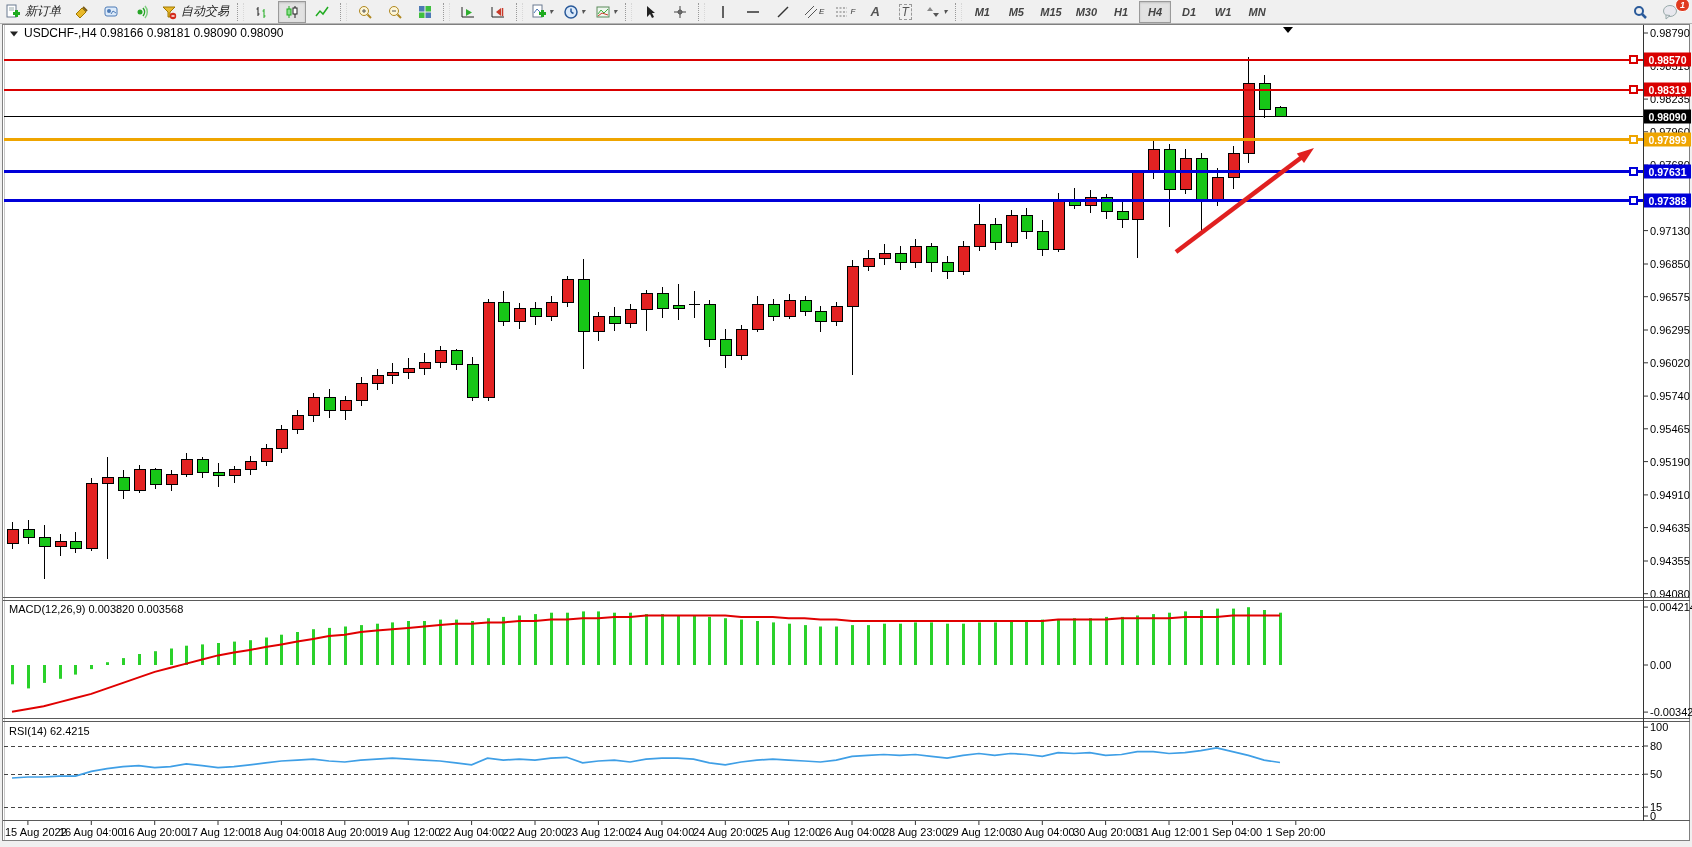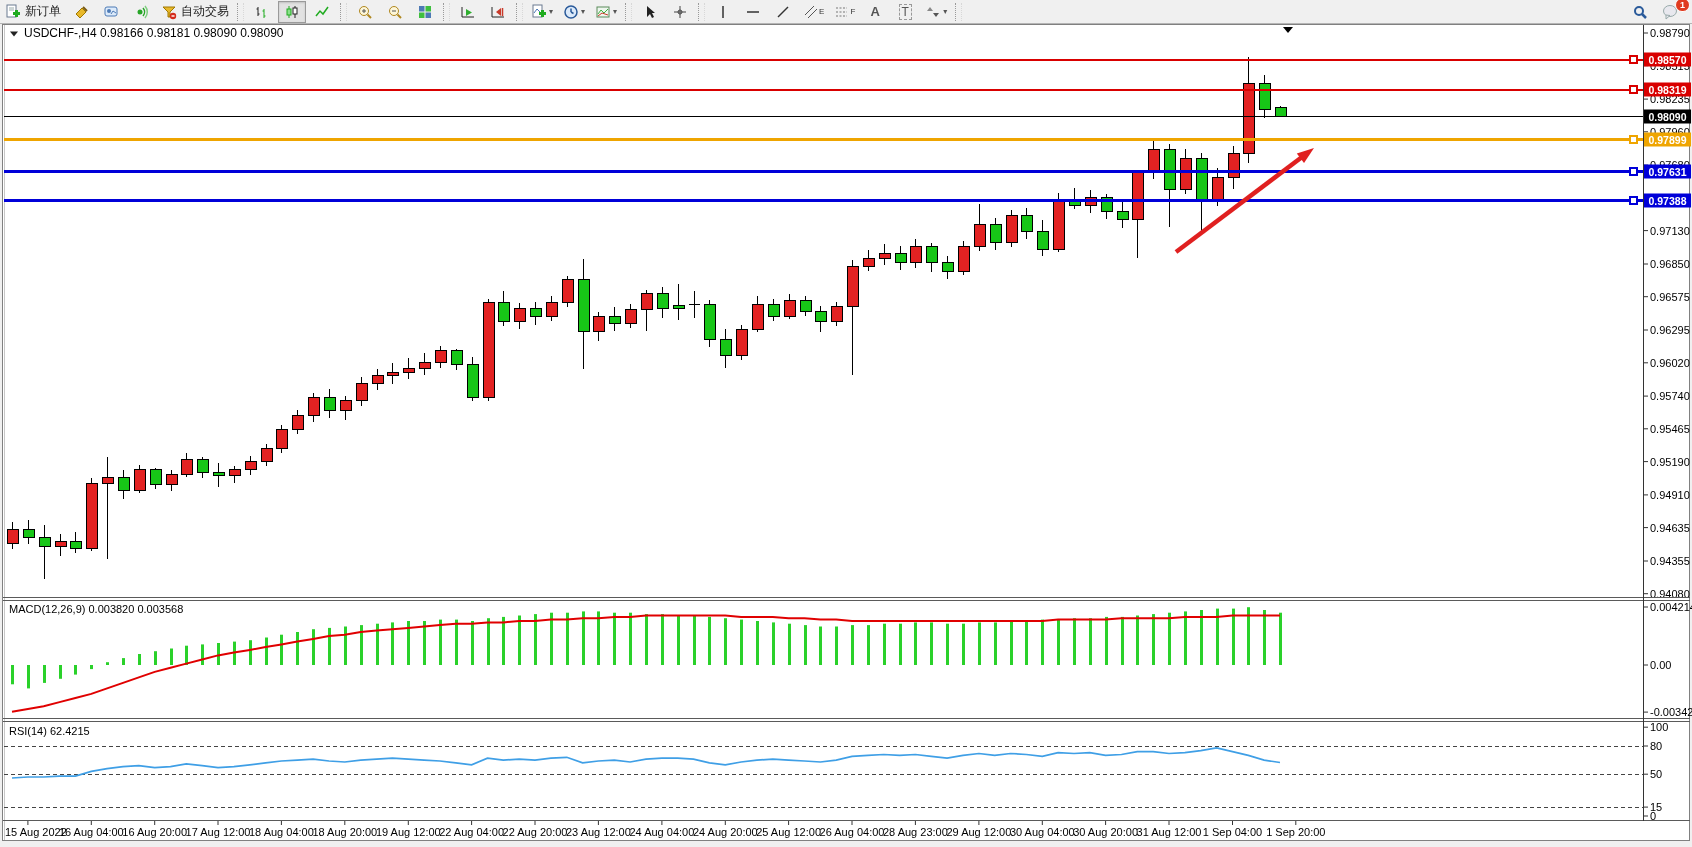--- a/index.html
+++ b/index.html
@@ -1,20 +1,20 @@
 <!DOCTYPE html>
 <html><head>
 <meta charset="utf-8">
 <style>
   html,body{margin:0;padding:0;background:#e8e8e8;font-family:"Liberation Sans",sans-serif;}
   .screen{position:relative;width:1692px;height:847px;background:#f0f0f0;overflow:hidden;}
   .toolbar{position:absolute;top:0;left:0;width:1692px;height:23px;background:#f0f0f0;
     border-bottom:1px solid #b5b5b5;display:flex;align-items:center;font-size:12px;color:#222;}
   .tb{height:20px;min-width:20px;display:flex;align-items:center;justify-content:center;
-    padding:0 3px;margin:0 1px;border:1px solid transparent;cursor:default;}
+    padding:0 3px;margin:0 1px;border:1px solid transparent;cursor:default;font-style:italic;}
   .tb.pressed{border:1px solid #9a9a9a;background:#e2e2e2;box-shadow:inset 0 1px 2px rgba(0,0,0,.15);}
   .tb .lbl{margin-left:4px;white-space:nowrap;}
   .sep{width:5px;height:18px;margin:0 3px;border-left:1px dotted #9a9a9a;border-right:1px dotted #d8d8d8;}
   .tf{font-size:11px;font-weight:bold;color:#444;padding:0 5px;}
   .caret{font-size:8px;color:#555;margin-left:2px;}
   .spacer{flex:1;}
   .chat-wrap{position:relative;margin-right:8px;}
   .badge{position:absolute;top:-4px;right:-7px;background:#e03a1e;color:#fff;border-radius:8px;
     font-size:9px;font-weight:bold;padding:1px 4px;border:1px solid #fff;}
   svg text{font-family:"Liberation Sans",sans-serif;}
@@ -204,20 +204,31 @@
       <span style="font-size:12px;color:#555;border:1px dashed #999;padding:0 2px">T</span>
     </div>
     <div class="tb">
       <svg width="16" height="16">
           <polygon points="5,3 8,7 2,7" fill="#888"></polygon>
           <polygon points="11,13 14,9 8,9" fill="#555"></polygon>
         </svg>
       <span class="caret">▾</span>
     </div>
     <div class="sep"></div>
+    <div id="tf-group" style="display:flex;align-items:center">
+        <div class="tb tf">M1</div>
+        <div class="tb tf">M5</div>
+        <div class="tb tf">M15</div>
+        <div class="tb tf">M30</div>
+        <div class="tb tf">H1</div>
+        <div class="tb tf pressed">H4</div>
+        <div class="tb tf">D1</div>
+        <div class="tb tf">W1</div>
+        <div class="tb tf">MN</div>
+      </div>
     <div class="spacer"></div>
     <div class="tb">
       <svg width="16" height="16">
           <circle cx="7" cy="7" r="4" fill="none" stroke="#2a5a9a" stroke-width="2"></circle>
           <line x1="10" y1="10" x2="14" y2="14" stroke="#2a5a9a" stroke-width="2.5"></line>
         </svg>
     </div>
     <div class="tb chat-wrap">
       <svg width="17" height="16">
           <ellipse cx="8" cy="7" rx="6.5" ry="5.5" fill="#e8e8ee" stroke="#9aa"></ellipse>

